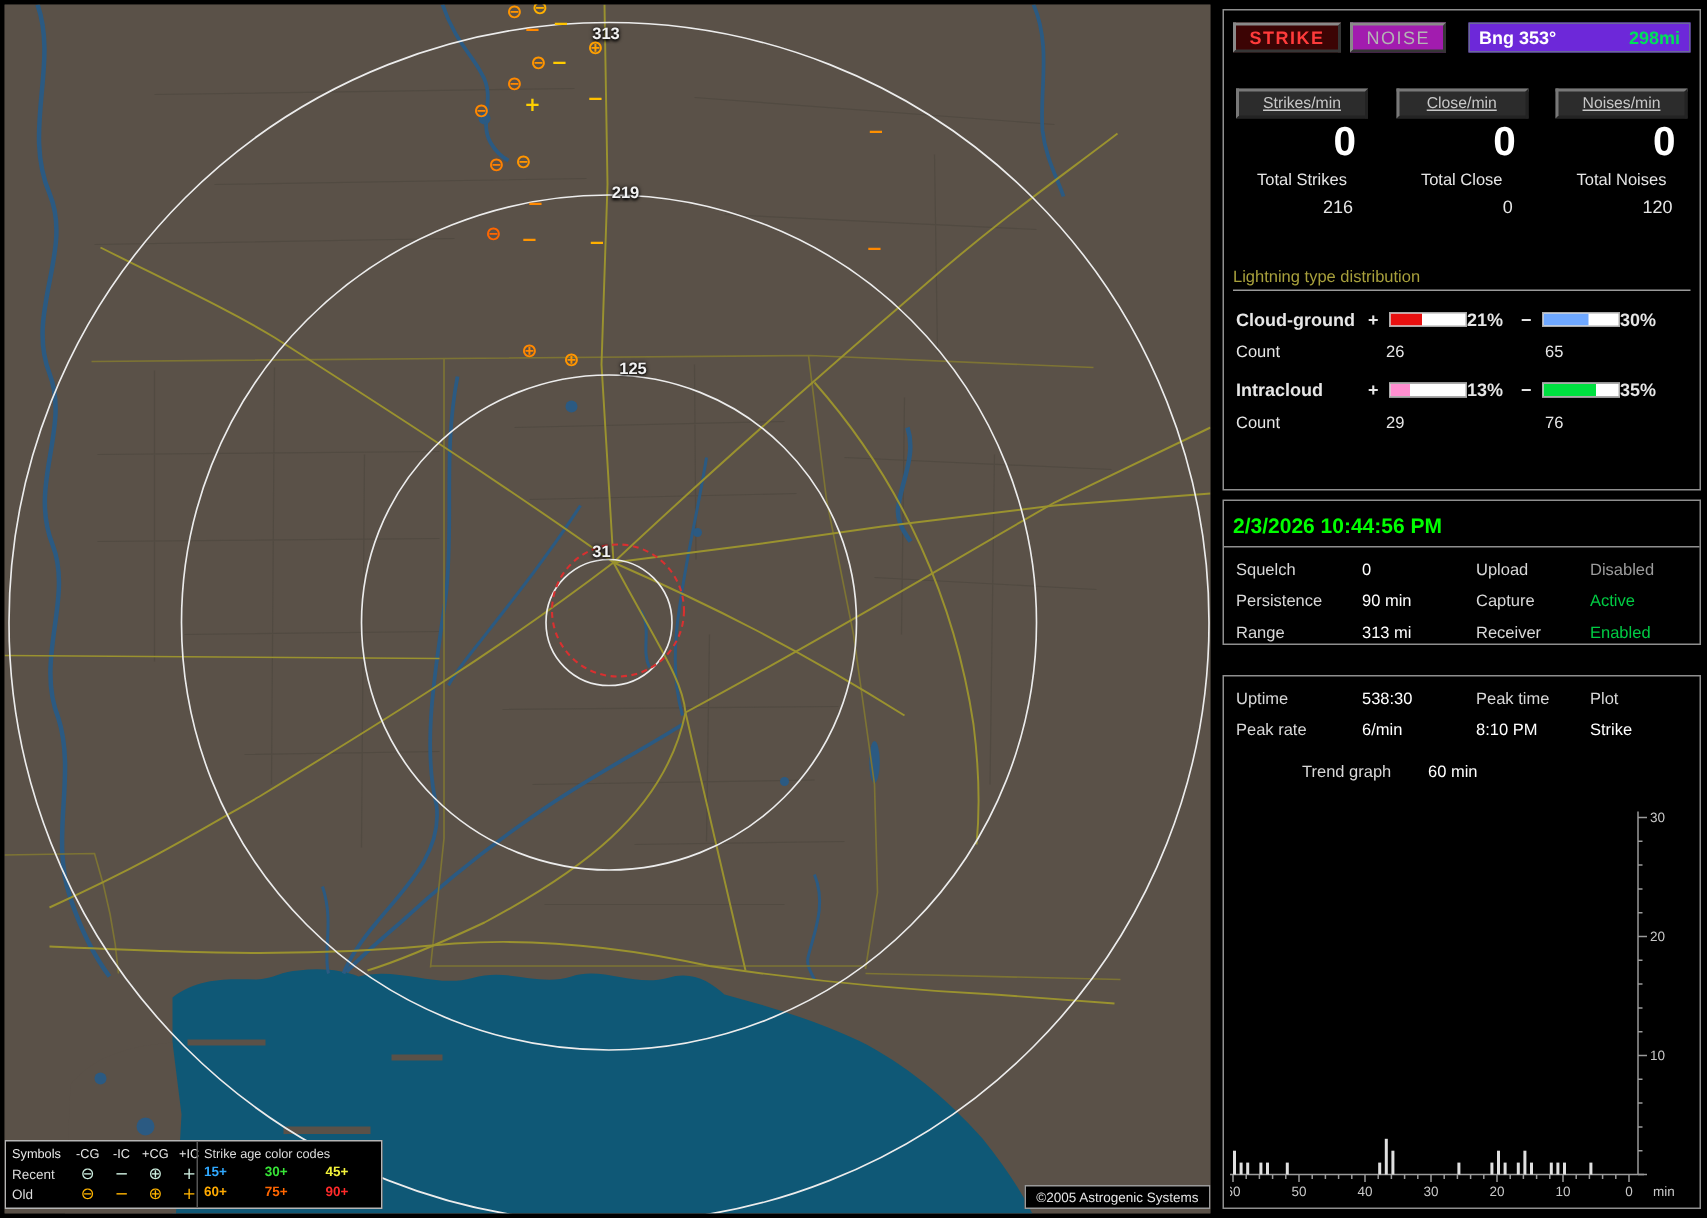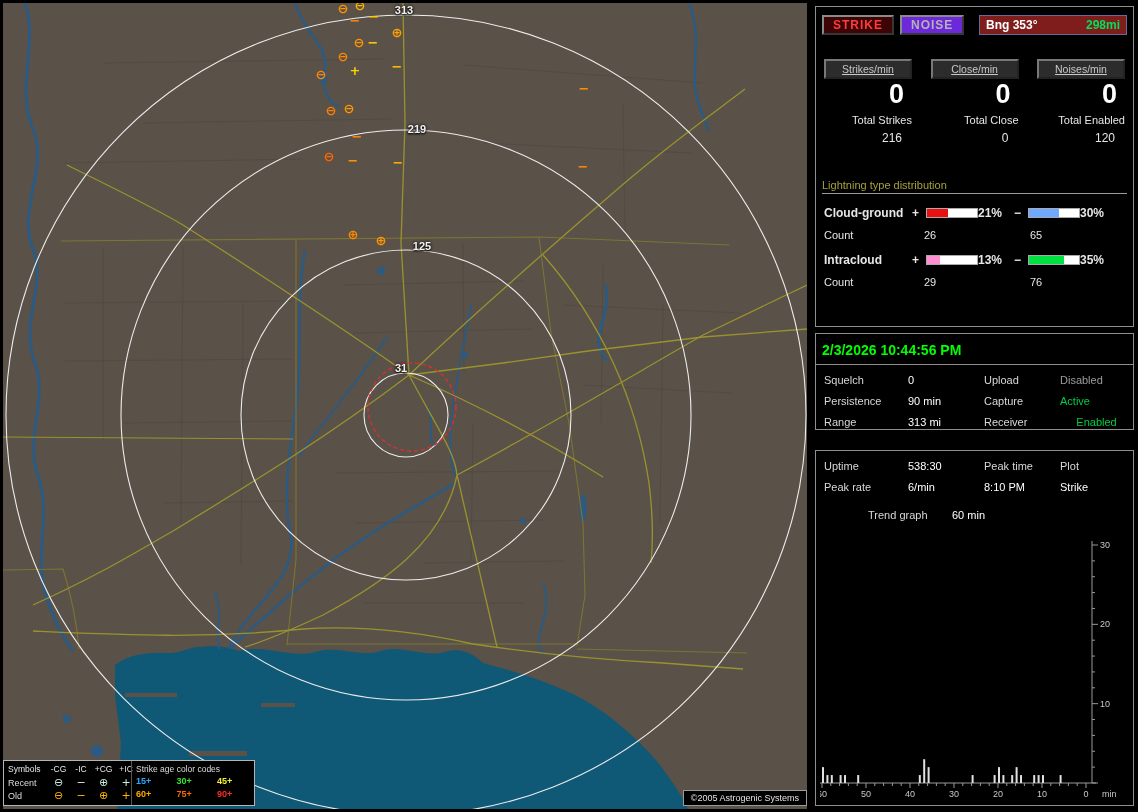--- a/index.html
+++ b/index.html
@@ -34,36 +34,36 @@
   .panel{position:absolute;left:815px;width:319px;background:#000;border:1px solid #8f8f8f;
          box-sizing:border-box;color:#e6e6e6;font-size:11px;}
   #panel-top{top:6px;height:321px;}
   #panel-mid{top:333px;height:97px;}
   #panel-bot{top:450px;height:356px;}
 
   .toolbar{display:flex;align-items:center;padding:8px 6px 0 6px;}
   button{font-family:"Liberation Sans",sans-serif;cursor:pointer;}
   .strike-btn{background:#3c0404;color:#ff3b3b;font-weight:bold;font-size:12px;
               border:2px outset #8a8a8a;padding:1px 9px;letter-spacing:1px;}
-  .noise-btn{background:#6d28d9;color:#b4b4b4;font-weight:bold;font-size:12px;
+  .noise-btn{background:#a21caf;color:#b4b4b4;font-weight:normal;font-size:12px;
              border:2px outset #8a8a8a;padding:1px 9px;letter-spacing:1px;margin-left:6px;}
-  .bearing-box{margin-left:auto;width:134px;background:#7f1d1d;border:1px solid #6a6a9a;
+  .bearing-box{margin-left:auto;width:134px;background:#6d28d9;border:1px solid #6a6a9a;
                display:flex;justify-content:space-between;padding:2px 6px;font-weight:bold;font-size:12px;}
   .bearing{color:#fff;}
   .brange{color:#00e05a;}
 
   .rates{display:flex;justify-content:space-between;padding:24px 8px 0;}
   .rate-col{width:88px;}
   .rate-btn{width:100%;background:#2c2c2c;color:#c8c8c8;border:2px outset #787878;
             font-size:10.5px;padding:2px 0;text-decoration:underline;}
   .rate-value{text-align:right;padding-right:8px;font-size:27px;font-weight:bold;color:#fff;line-height:1.15;}
 
   .totals{display:flex;justify-content:space-between;padding:4px 8px 0;}
   .total-col{width:88px;}
-  .total-label{text-align:right;white-space:nowrap;font-size:11px;}
+  .total-label{text-align:center;white-space:nowrap;font-size:11px;}
   .total-value{text-align:right;padding-right:10px;margin-top:5px;font-size:12px;}
 
   .dist-header{margin:34px 6px 0;padding-bottom:2px;border-bottom:1px solid #9a9a9a;
                color:#a8a03c;font-size:11px;}
   .dist-row{display:flex;align-items:center;padding:12px 0 0 8px;}
   .dist-label{width:88px;font-weight:bold;font-size:12px;}
   .dist-sign{width:14px;font-weight:bold;font-size:12px;text-align:left;}
   .dist-bar{width:52px;height:10px;border:1px solid #aaa;background:#fff;box-sizing:border-box;overflow:hidden;}
   .dist-fill{display:block;height:100%;}
   .dist-pct{width:36px;padding-left:0;font-weight:bold;font-size:12px;}
@@ -151,21 +151,21 @@
       <g stroke="#ececec" stroke-width="1.1" fill="none">
         <circle cx="403" cy="412" r="42"></circle>
         <circle cx="403" cy="412" r="165"></circle>
         <circle cx="403" cy="412" r="285"></circle>
         <circle cx="403" cy="412" r="400"></circle>
       </g>
       <circle cx="409" cy="404" r="44" fill="none" stroke="#d83030" stroke-width="1.4" stroke-dasharray="4 3"></circle>
     </svg>
 
     <div id="ring-labels">
-        <span class="ring-label" style="left: 401px; top: 1px;">313</span>
+        <span class="ring-label" style="left: 401px; top: 14px;">313</span>
         <span class="ring-label" style="left: 414px; top: 120px;">219</span>
         <span class="ring-label" style="left: 419px; top: 237px;">125</span>
         <span class="ring-label" style="left: 398px; top: 359px;">31</span>
       </div>
     <div id="strike-layer">
         <span class="strike" style="left: 340px; top: 6px; color: rgb(255, 149, 0);">⊖</span>
         <span class="strike" style="left: 357px; top: 3px; color: rgb(255, 176, 0);">⊖</span>
         <span class="strike" style="left: 371px; top: 14px; color: rgb(255, 196, 0);">−</span>
         <span class="strike" style="left: 352px; top: 18px; color: rgb(255, 136, 0);">−</span>
         <span class="strike" style="left: 394px; top: 30px; color: rgb(255, 160, 0);">⊕</span>
@@ -257,21 +257,21 @@
     <div class="totals">
       <div class="total-col">
         <div class="total-label">Total Strikes</div>
         <div class="total-value">216</div>
       </div>
       <div class="total-col">
         <div class="total-label">Total Close</div>
         <div class="total-value">0</div>
       </div>
       <div class="total-col">
-        <div class="total-label">Total Enabled</div>
+        <div class="total-label">Total Noises</div>
         <div class="total-value">120</div>
       </div>
     </div>
 
     <div class="dist-header">Lightning type distribution</div>
 
     <div class="dist-row">
       <span class="dist-label">Cloud-ground</span>
       <span class="dist-sign">+</span>
       <span class="dist-bar">
@@ -322,21 +322,21 @@
     <div class="grid-row">
       <span class="gc1 lab">Persistence</span>
       <span class="gc2 val">90 min</span>
       <span class="gc3 lab">Capture</span>
       <span class="gc4" style="color: rgb(0, 204, 68);">Active</span>
     </div>
     <div class="grid-row">
       <span class="gc1 lab">Range</span>
       <span class="gc2 val">313 mi</span>
       <span class="gc3 lab">Receiver</span>
-      <span class="gc4" style="color: rgb(0, 204, 68); text-align: center;">Enabled</span>
+      <span class="gc4" style="color: rgb(0, 204, 68);">Enabled</span>
     </div>
   </div>
 
   <div class="panel" id="panel-bot">
     <div class="grid-row">
       <span class="gc1 lab">Uptime</span>
       <span class="gc2 val">538:30</span>
       <span class="gc3 lab">Peak time</span>
       <span class="gc4 lab">Plot</span>
     </div>

